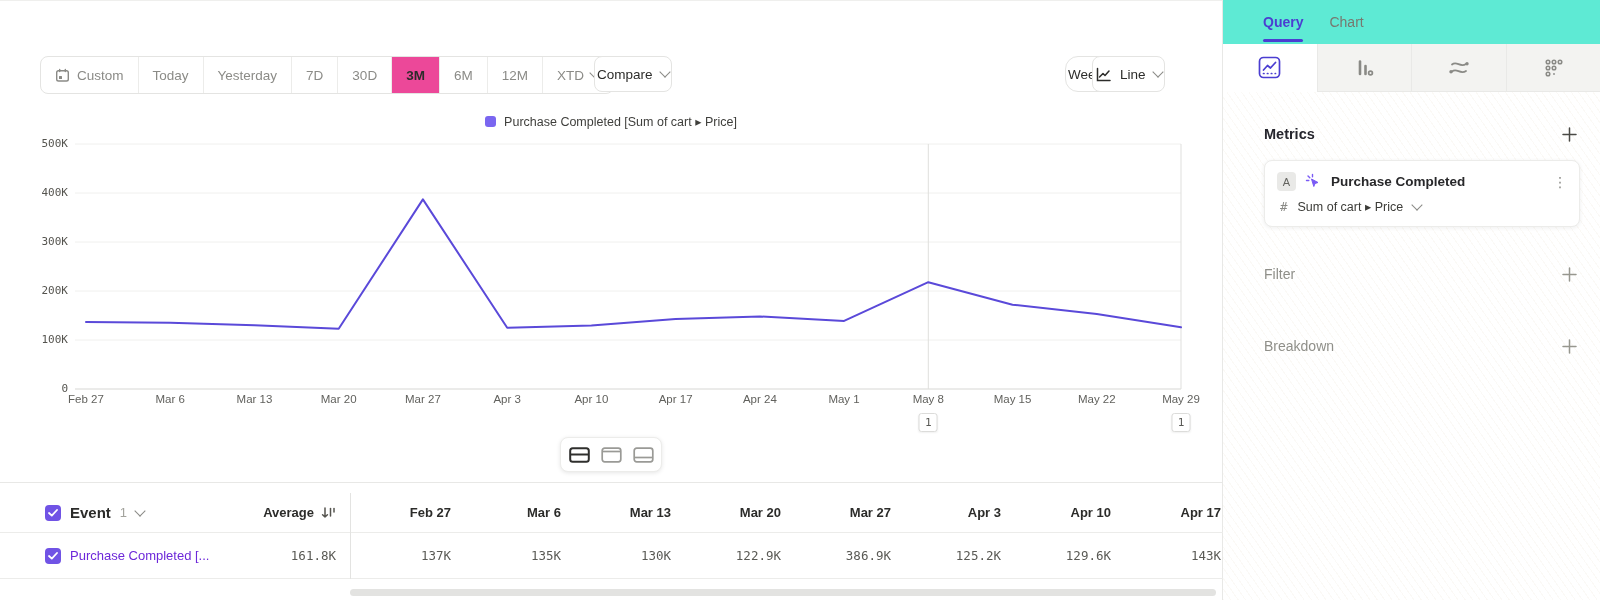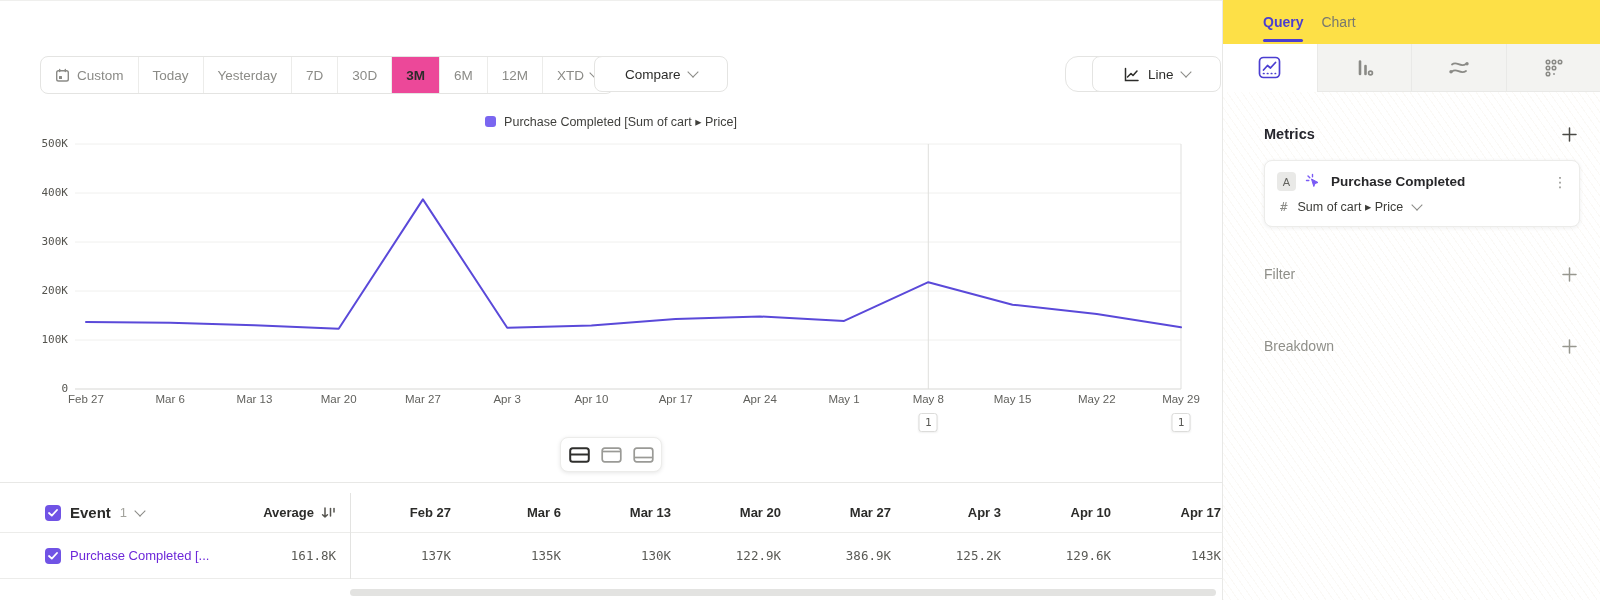--- a/index.html
+++ b/index.html
@@ -13,21 +13,21 @@
         border-top:1px solid #efefed;border-right:1px solid #e8e8e6;box-sizing:border-box;}
 
   
   #range-group{position:absolute;left:40px;top:55px;height:36px;display:flex;align-items:stretch;
         border:1px solid #e4e4e2;border-radius:8px;background:#fff;overflow:hidden;}
   .seg{display:flex;align-items:center;gap:7px;padding:0 14px;font-size:13.5px;color:#8b8b87;
         border-left:1px solid #ececea;cursor:pointer;white-space:nowrap;}
   .seg:first-child{border-left:none;}
   .seg.active{background:#ec4899;color:#2c2c2a;font-weight:bold;}
   .btn{position:absolute;top:55px;height:36px;display:flex;align-items:center;gap:8px;
-        padding:0 30px;border:1px solid #e4e4e2;border-radius:8px;background:#fff;
+        padding:0 2px;border:1px solid #e4e4e2;border-radius:8px;background:#fff;
         font-size:13.5px;color:#2c2c2a;font-weight:500;box-sizing:border-box;white-space:nowrap;}
   .chev{width:7px;height:7px;border-right:1.5px solid #8a8a86;border-bottom:1.5px solid #8a8a86;
         transform:rotate(45deg);margin-top:-4px;flex:none;}
 
   
   #legend{position:absolute;left:0;top:113px;width:1222px;display:flex;justify-content:center;
         align-items:center;gap:8px;font-size:12.5px;color:#3f3f3c;}
   #legend .swatch{width:11px;height:11px;border-radius:3px;}
 
   
@@ -61,21 +61,21 @@
   .avg-wrap{margin-left:auto;display:flex;align-items:center;gap:7px;}
   .avg-label{font-size:13px;font-weight:bold;color:#2c2c2a;}
   .row-label{font-size:13px;color:#6d28d9;overflow:hidden;white-space:nowrap;max-width:180px;}
   .avg-val{margin-left:auto;font-size:12.5px;color:#5a5a55;}
 
   
   #panel{position:absolute;left:1223px;top:0;width:377px;height:600px;background:#fff;}
   #panel .texture{position:absolute;inset:0;pointer-events:none;
         background:repeating-linear-gradient(55deg,rgba(236,228,213,.38) 0 1px,transparent 1px 6px);
         opacity:.55;}
-  #ptabs{position:relative;height:44px;display:flex;align-items:center;gap:18px;padding-left:40px;background:#fde047;}
+  #ptabs{position:relative;height:44px;display:flex;align-items:center;gap:26px;padding-left:40px;background:#5eead4;}
   .ptab{position:relative;height:100%;display:flex;align-items:center;font-size:14px;color:#78786f;cursor:pointer;}
   .ptab.active{color:#4b3ed1;font-weight:bold;}
   .ptab.active::after{content:"";position:absolute;left:0;right:0;bottom:2px;height:3px;border-radius:2px;background:#4b3ed1;}
   #icon-row{position:relative;height:48px;display:flex;}
   .ic-cell{flex:1;display:flex;align-items:center;justify-content:center;background:#f3f3f1;
         border-left:1px solid #e9e9e7;border-bottom:1px solid #e9e9e7;cursor:pointer;}
   .ic-cell:first-child{border-left:none;}
   .ic-cell.active{background:#fff;border-bottom:1px solid transparent;}
   .prow{position:absolute;left:41px;right:22px;display:flex;align-items:center;}
   #metrics-hdr{top:122px;height:24px;}

